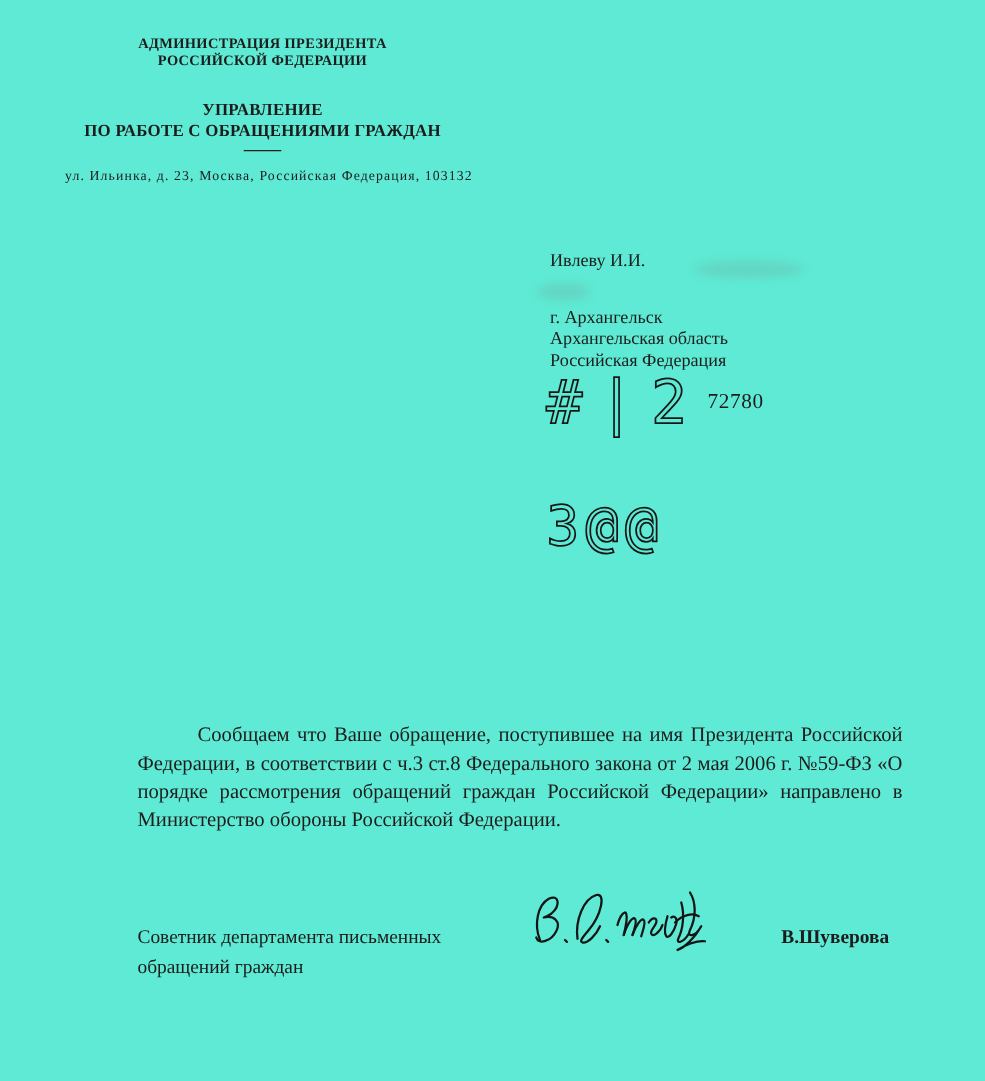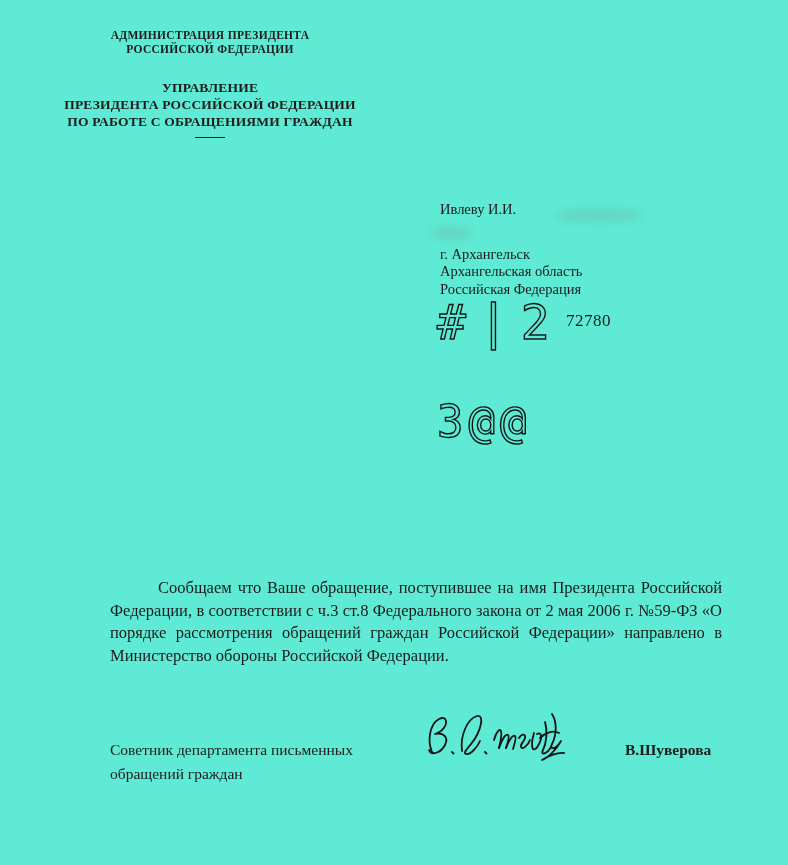--- a/index.html
+++ b/index.html
@@ -170,24 +170,24 @@
 </head>
 <body>
 
 <div class="page">
 
   <div class="letterhead">
     <div class="org-line">АДМИНИСТРАЦИЯ ПРЕЗИДЕНТА</div>
     <div class="org-line">РОССИЙСКОЙ ФЕДЕРАЦИИ</div>
     <div class="dept">
       <div>УПРАВЛЕНИЕ</div>
-      <div>ПРЕЗИДЕНТА РОССИЙСКОЙ ФЕДЕРАЦИИ</div>
       <div>ПО РАБОТЕ С ОБРАЩЕНИЯМИ ГРАЖДАН</div>
     </div>
     <div class="head-divider"></div>
+    <div class="letterhead-address">ул. Ильинка, д. 23, Москва, Российская Федерация, 103132</div>
   </div>
 
 
 
   <div class="recipient">
     <div class="recipient-name">Ивлеву И.И.</div>
     <div class="recipient-address">
       <div>г. Архангельск</div>
       <div>Архангельская область</div>
       <div>Российская Федерация</div>

